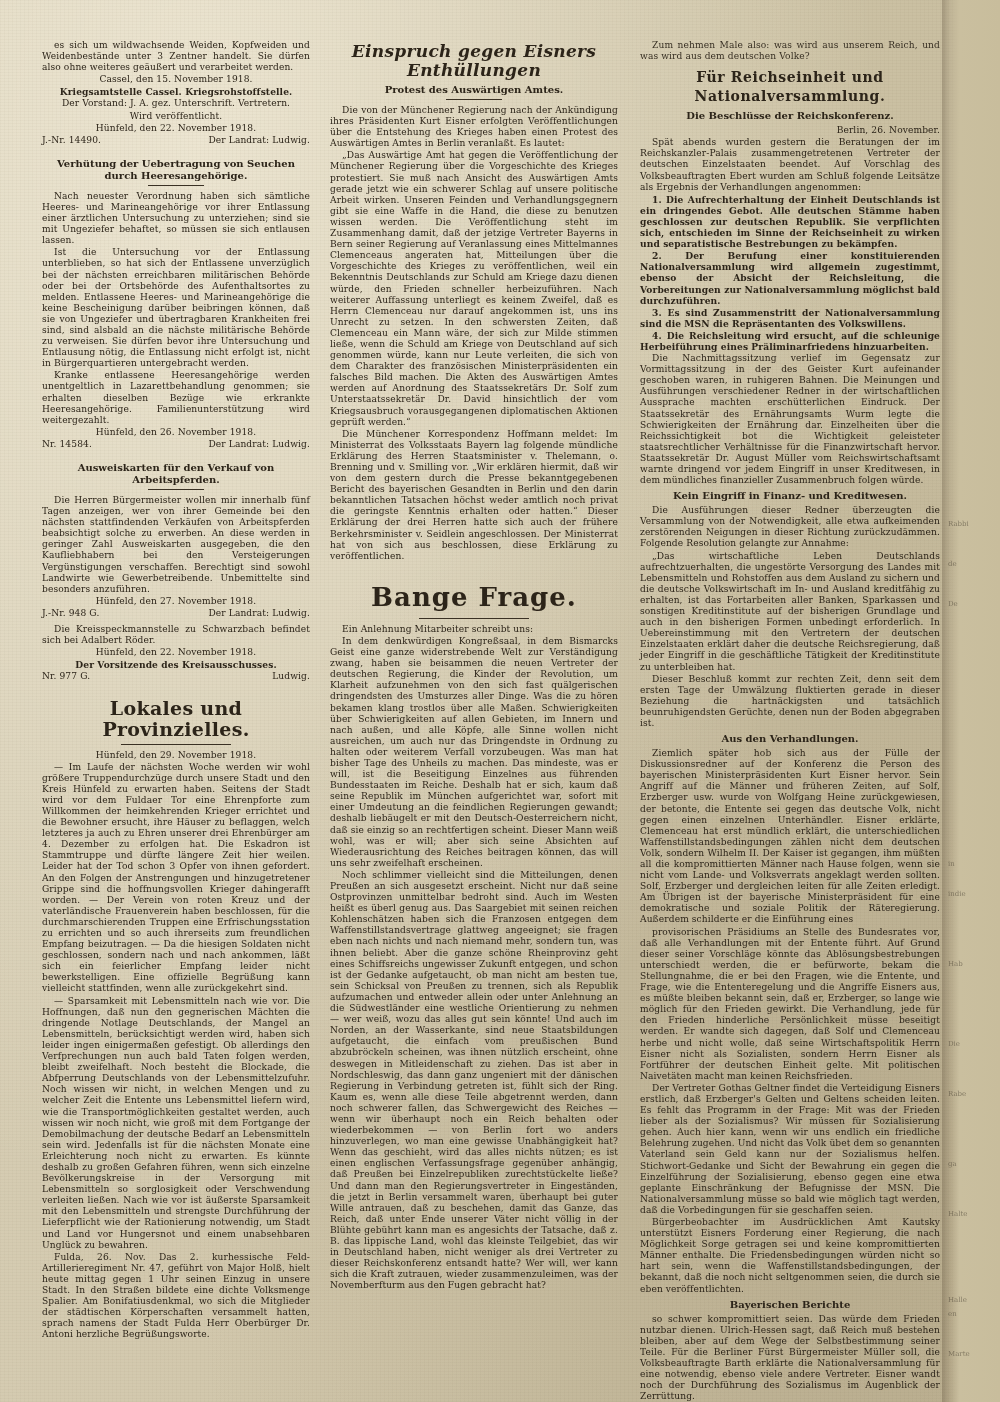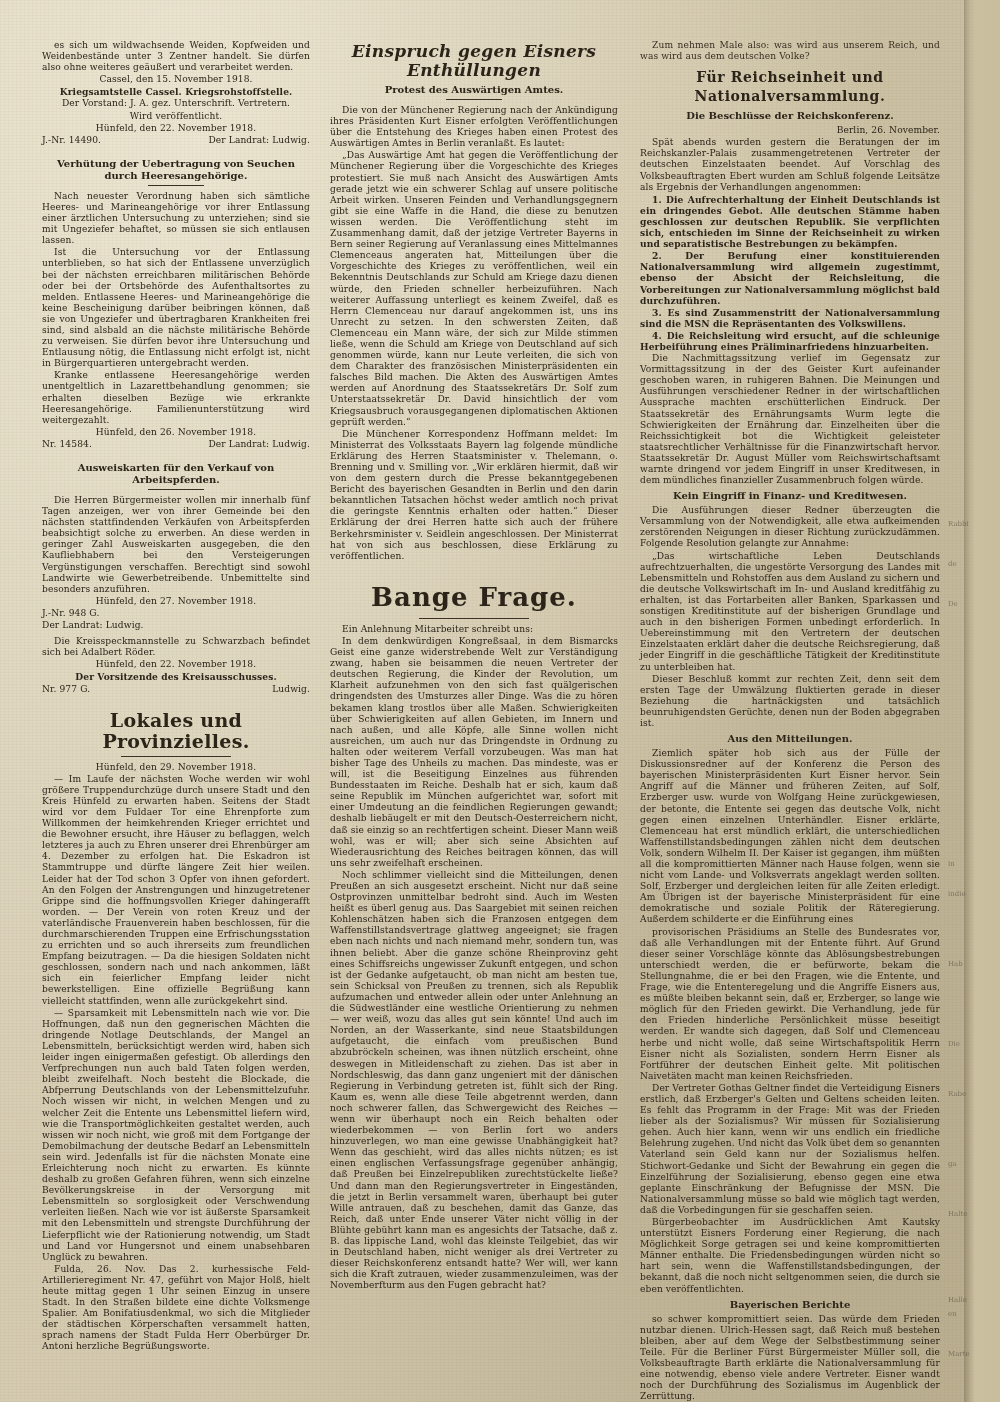--- a/index.html
+++ b/index.html
@@ -22,21 +22,21 @@
   #grain{
     position:absolute;inset:0;
     background-image:
       repeating-linear-gradient(0deg, rgba(90,75,50,0.045) 0px, rgba(90,75,50,0.045) 1px, rgba(0,0,0,0) 1px, rgba(0,0,0,0) 3px),
       repeating-linear-gradient(90deg, rgba(90,75,50,0.035) 0px, rgba(90,75,50,0.035) 1px, rgba(0,0,0,0) 1px, rgba(0,0,0,0) 4px);
     pointer-events:none;
     opacity:.7;
   }
   
   #edge{
-    position:absolute;right:0;top:0;width:36px;height:1402px;
+    position:absolute;right:0;top:0;width:58px;height:1402px;
     background:linear-gradient(90deg, rgba(80,65,45,.30) 0%, rgba(150,135,105,.18) 14%, #cabf9f 30%, #c8bd9c 100%);
   }
   #edge .snip{
     position:absolute;right:4px;width:48px;
     font-family:"DejaVu Serif", serif;
     font-size:7px;line-height:1.25;color:#4b4334;
     opacity:.55;text-align:justify;
   }
   .col{
     position:absolute;
@@ -140,21 +140,21 @@
     <div style="display:flex;justify-content:space-between;">
       <span class="body">Nr. 14584.</span>
       <span class="body">Der Landrat: Ludwig.</span>
     </div>
 
     <div class="gap"></div>
     <h3 class="sub">Ausweiskarten für den Verkauf von Arbeitspferden.</h3>
     <div class="rule"></div>
     <p class="body ind">Die Herren Bürgermeister wollen mir innerhalb fünf Tagen anzeigen, wer von ihrer Gemeinde bei den nächsten stattfindenden Verkäufen von Arbeitspferden beabsichtigt solche zu erwerben. An diese werden in geringer Zahl Ausweiskarten ausgegeben, die den Kaufliebhabern bei den Versteigerungen Vergünstigungen verschaffen. Berechtigt sind sowohl Landwirte wie Gewerbetreibende. Unbemittelte sind besonders anzuführen.</p>
     <p class="body center">Hünfeld, den 27. November 1918.</p>
-    <div style="display:flex;justify-content:space-between;flex-direction:column;">
+    <div style="display:flex;justify-content:space-between;">
       <span class="body">J.-Nr. 948 G.</span>
       <span class="body">Der Landrat: Ludwig.</span>
     </div>
 
     <div class="gap s"></div>
     <p class="body ind">Die Kreisspeckmannstelle zu Schwarzbach befindet sich bei Adalbert Röder.</p>
     <p class="body center">Hünfeld, den 22. November 1918.</p>
     <p class="body center b">Der Vorsitzende des Kreisausschusses.</p>
     <div style="display:flex;justify-content:space-between;">
       <span class="body">Nr. 977 G.</span>
@@ -196,21 +196,21 @@
     <p class="body ind b">2. Der Berufung einer konstituierenden Nationalversammlung wird allgemein zugestimmt, ebenso der Absicht der Reichsleitung, die Vorbereitungen zur Nationalversammlung möglichst bald durchzuführen.</p>
     <p class="body ind b">3. Es sind Zusammenstritt der Nationalversammlung sind die MSN die Repräsentanten des Volkswillens.</p>
     <p class="body ind b">4. Die Reichsleitung wird ersucht, auf die schleunige Herbeiführung eines Präliminarfriedens hinzuarbeiten.</p>
     <p class="body ind">Die Nachmittagssitzung verlief im Gegensatz zur Vormittagssitzung in der des Geister Kurt aufeinander geschoben waren, in ruhigeren Bahnen. Die Meinungen und Ausführungen verschiedener Redner in der wirtschaftlichen Aussprache machten erschütterlichen Eindruck. Der Staatssekretär des Ernährungsamts Wurm legte die Schwierigkeiten der Ernährung dar. Einzelheiten über die Reichssichtigkeit bot die Wichtigkeit geleisteter staatsrechtlicher Verhältnisse für die Finanzwirtschaft hervor. Staatssekretär Dr. August Müller vom Reichswirtschaftsamt warnte dringend vor jedem Eingriff in unser Kreditwesen, in dem mündliches finanzieller Zusammenbruch folgen würde.</p>
 
     <h3 class="sub">Kein Eingriff in Finanz- und Kreditwesen.</h3>
     <p class="body ind">Die Ausführungen dieser Redner überzeugten die Versammlung von der Notwendigkeit, alle etwa aufkeimenden zerstörenden Neigungen in dieser Richtung zurückzudämmen. Folgende Resolution gelangte zur Annahme:</p>
     <p class="body ind">„Das wirtschaftliche Leben Deutschlands aufrechtzuerhalten, die ungestörte Versorgung des Landes mit Lebensmitteln und Rohstoffen aus dem Ausland zu sichern und die deutsche Volkswirtschaft im In- und Ausland kreditfähig zu erhalten, ist das Fortarbeiten aller Banken, Sparkassen und sonstigen Kreditinstitute auf der bisherigen Grundlage und auch in den bisherigen Formen unbedingt erforderlich. In Uebereinstimmung mit den Vertretern der deutschen Einzelstaaten erklärt daher die deutsche Reichsregierung, daß jeder Eingriff in die geschäftliche Tätigkeit der Kreditinstitute zu unterbleiben hat.</p>
     <p class="body ind">Dieser Beschluß kommt zur rechten Zeit, denn seit dem ersten Tage der Umwälzung fluktierten gerade in dieser Beziehung die hartnäckigsten und tatsächlich beunruhigendsten Gerüchte, denen nun der Boden abgegraben ist.</p>
 
-    <h3 class="sub">Aus den Mitteilungen.</h3>
+    <h3 class="sub">Aus den Verhandlungen.</h3>
     <p class="body ind">Ziemlich später hob sich aus der Fülle der Diskussionsredner auf der Konferenz die Person des bayerischen Ministerpräsidenten Kurt Eisner hervor. Sein Angriff auf die Männer und früheren Zeiten, auf Solf, Erzberger usw. wurde von Wolfgang Heine zurückgewiesen, der betonte, die Entente sei gegen das deutsche Volk, nicht gegen einen einzelnen Unterhändler. Eisner erklärte, Clemenceau hat erst mündlich erklärt, die unterschiedlichen Waffenstillstandsbedingungen zählen nicht dem deutschen Volk, sondern Wilhelm II. Der Kaiser ist gegangen, ihm müßten all die kompromittierten Männer nach Hause folgen, wenn sie nicht vom Lande- und Volksverrats angeklagt werden sollten. Solf, Erzberger und dergleichen leiten für alle Zeiten erledigt. Am Übrigen ist der bayerische Ministerpräsident für eine demokratische und soziale Politik der Räteregierung. Außerdem schilderte er die Einführung eines</p>
     <p class="body ind">provisorischen Präsidiums an Stelle des Bundesrates vor, daß alle Verhandlungen mit der Entente führt. Auf Grund dieser seiner Vorschläge könnte das Ablösungsbestrebungen unterschiedt werden, die er befürworte, bekam die Stellungnahme, die er bei den Fragen, wie die Entente, und Frage, wie die Ententeregelung und die Angriffe Eisners aus, es müßte bleiben bekannt sein, daß er, Erzberger, so lange wie möglich für den Frieden gewirkt. Die Verhandlung, jede für den Frieden hinderliche Persönlichkeit müsse beseitigt werden. Er wandte sich dagegen, daß Solf und Clemenceau herbe und nicht wolle, daß seine Wirtschaftspolitik Herrn Eisner nicht als Sozialisten, sondern Herrn Eisner als Fortführer der deutschen Einheit gelte. Mit politischen Naivetäten macht man keinen Reichsfrieden.</p>
     <p class="body ind">Der Vertreter Gothas Geltner findet die Verteidigung Eisners erstlich, daß Erzberger's Gelten und Geltens scheiden leiten. Es fehlt das Programm in der Frage: Mit was der Frieden lieber als der Sozialismus? Wir müssen für Sozialisierung gehen. Auch hier kann, wenn wir uns endlich ein friedliche Belehrung zugehen. Und nicht das Volk übet dem so genannten Vaterland sein Geld kann nur der Sozialismus helfen. Stichwort-Gedanke und Sicht der Bewahrung ein gegen die Einzelführung der Sozialisierung, ebenso gegen eine etwa geplante Einschränkung der Befugnisse der MSN. Die Nationalversammlung müsse so bald wie möglich tagt werden, daß die Vorbedingungen für sie geschaffen seien.</p>
     <p class="body ind">Bürgerbeobachter im Ausdrücklichen Amt Kautsky unterstützt Eisners Forderung einer Regierung, die nach Möglichkeit Sorge getragen sei und keine kompromittierten Männer enthalte. Die Friedensbedingungen würden nicht so hart sein, wenn die Waffenstillstandsbedingungen, der bekannt, daß die noch nicht seltgenommen seien, die durch sie eben veröffentlichten.</p>
     <h3 class="sub">Bayerischen Berichte</h3>
     <p class="body ind">so schwer kompromittiert seien. Das würde dem Frieden nutzbar dienen. Ulrich-Hessen sagt, daß Reich muß bestehen bleiben, aber auf dem Wege der Selbstbestimmung seiner Teile. Für die Berliner Fürst Bürgermeister Müller soll, die Volksbeauftragte Barth erklärte die Nationalversammlung für eine notwendig, ebenso viele andere Vertreter. Eisner wandt noch der Durchführung des Sozialismus im Augenblick der Zerrüttung.</p>
     <p class="body ind b">Scheidemann spricht entschieden für die Nationalversammlung und tritt ferner der Ansicht Eisners bei, daß man im Augenblick der Zerrüttung nicht sozialisieren könne, wenn die Arbeiter nicht Fachmaschinen, ohne die die Arbeiter und Soldatenräte auf die Dauer nicht mehr die rechtlichen Schwierigkeiten der Nationalversammlung lächerliche Zwischenfälle haben.</p>
   </div>
 
   <div id="edge">

